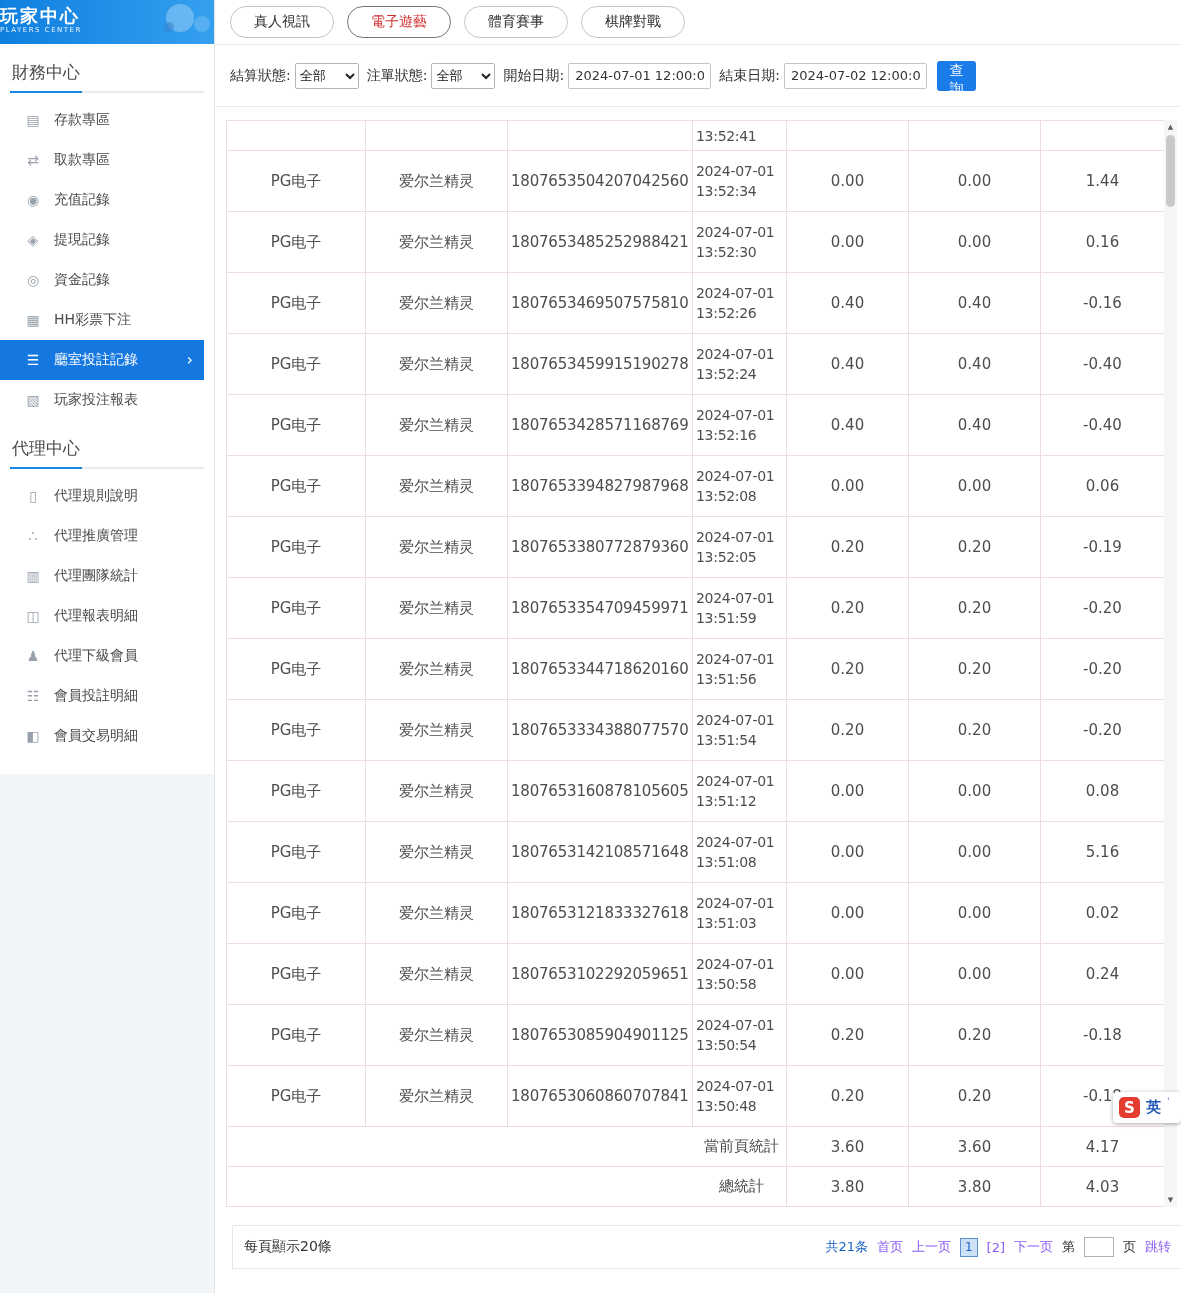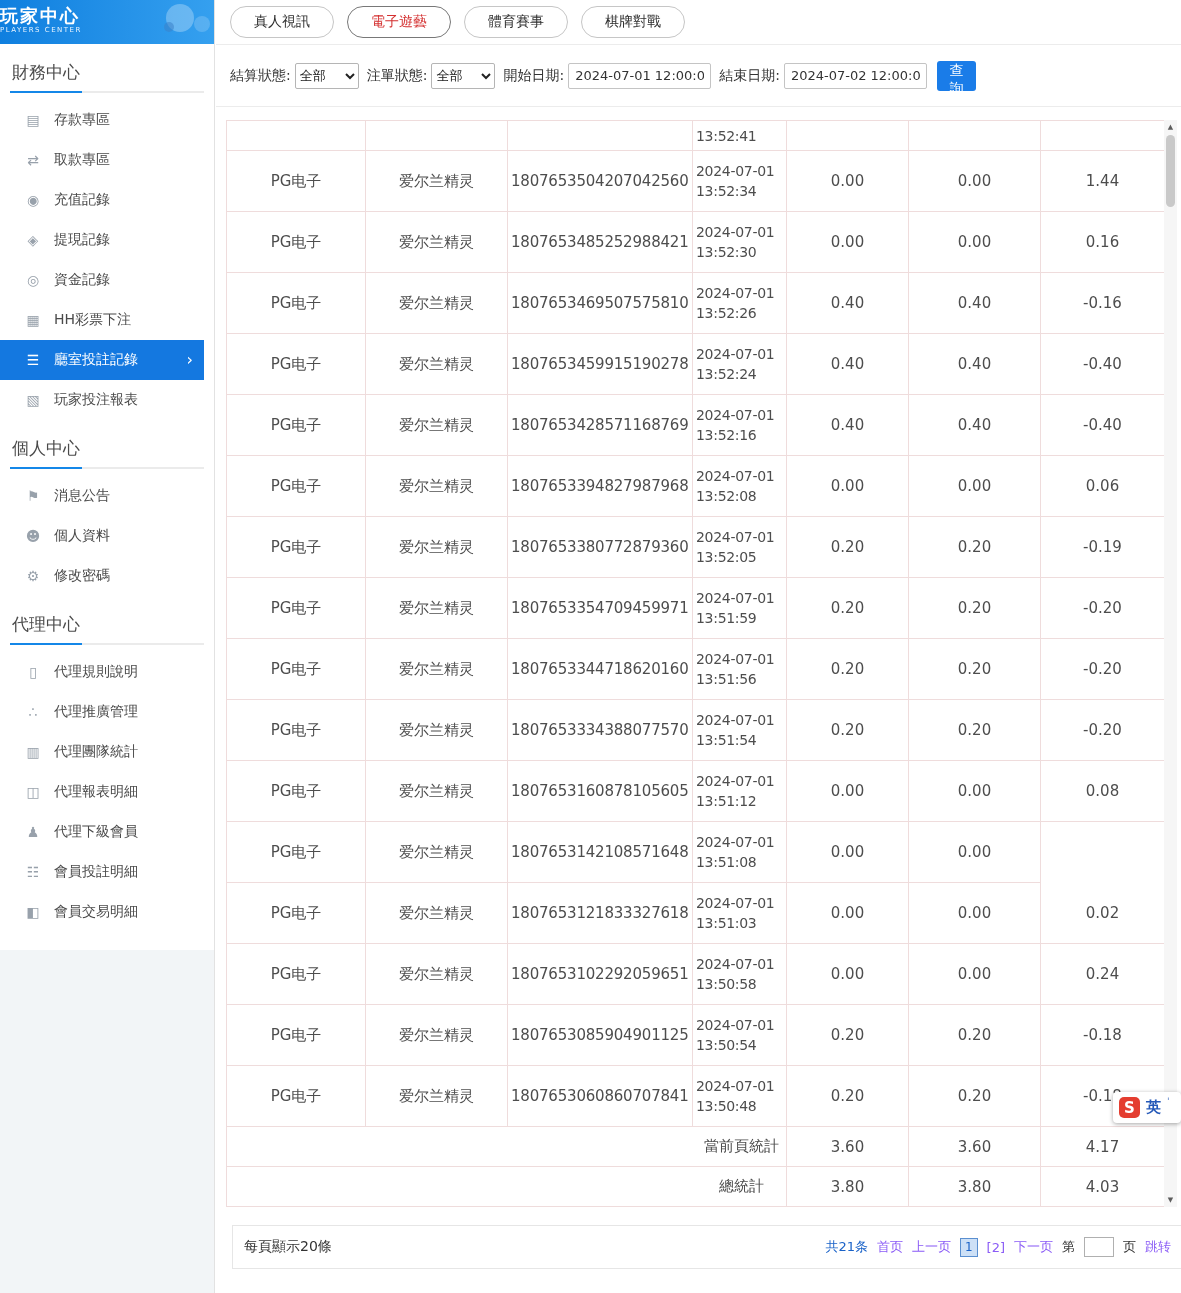--- a/index.html
+++ b/index.html
@@ -130,43 +130,20 @@
           </div>
 
           <div class="menu-item">
             <span class="mi-icon">▧</span>
             <span class="mi-label">玩家投注報表</span>
 
           </div>
 
       </div>
 
-      <div>
-        <div class="section-title">個人中心</div>
-        <div class="section-line"></div>
-
-          <div class="menu-item">
-            <span class="mi-icon">⚑</span>
-            <span class="mi-label">消息公告</span>
-
-          </div>
-
-          <div class="menu-item">
-            <span class="mi-icon">☻</span>
-            <span class="mi-label">個人資料</span>
-
-          </div>
-
-          <div class="menu-item">
-            <span class="mi-icon">⚙</span>
-            <span class="mi-label">修改密碼</span>
-
-          </div>
-
-      </div>
 
       <div>
         <div class="section-title">代理中心</div>
         <div class="section-line"></div>
 
           <div class="menu-item">
             <span class="mi-icon">▯</span>
             <span class="mi-label">代理規則說明</span>
 
           </div>
@@ -410,20 +387,21 @@
           <div class="trow">
             <div class="td">PG电子</div>
             <div class="td">爱尔兰精灵</div>
             <div class="td order">1807653142108571648</div>
             <div class="td dt">
               <div>2024-07-01</div>
               <div>13:51:08</div>
             </div>
             <div class="td">0.00</div>
             <div class="td">0.00</div>
+            <div class="td">5.16</div>
           </div>
 
           <div class="trow">
             <div class="td">PG电子</div>
             <div class="td">爱尔兰精灵</div>
             <div class="td order">1807653121833327618</div>
             <div class="td dt">
               <div>2024-07-01</div>
               <div>13:51:03</div>
             </div>

